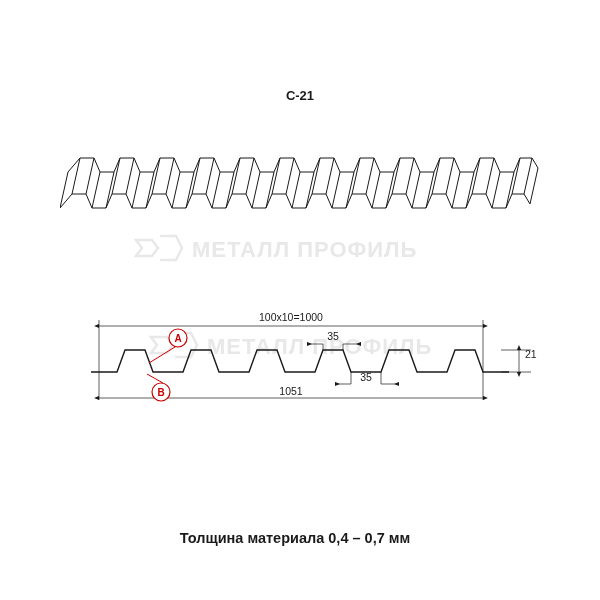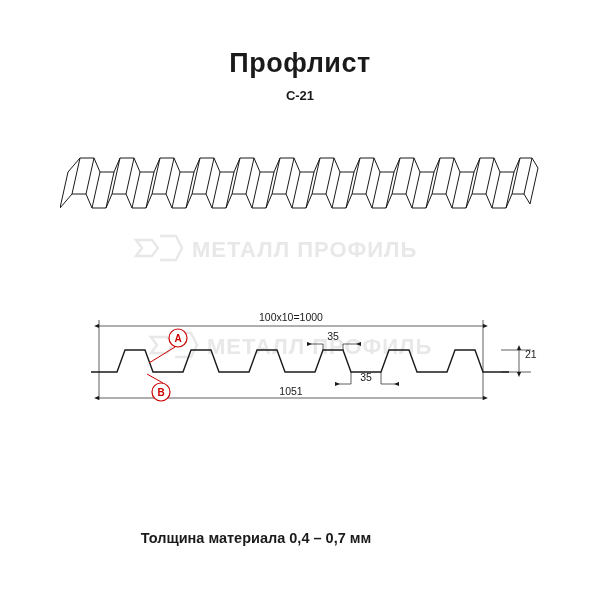--- a/index.html
+++ b/index.html
@@ -43,20 +43,21 @@
   }
   .footer {
     position: absolute;
     top: 530px;
     left: 0;
     width: 512px;
     text-align: center;
     font-size: 14.5px;
     font-weight: bold;
     color: #1a1a1a;
+    padding-left: 39px;
   }
   .iso-wrap {
     position: absolute;
     top: 130px;
     left: 60px;
     width: 480px;
     height: 110px;
   }
   .draw-wrap {
     position: absolute;
@@ -87,21 +88,20 @@
     font-size: 10px;
     font-weight: bold;
     fill: #cc0000;
   }
 </style>
 </head>
 <body>
 
 <div class="page">
 
-  <div class="title">Профлист</div>
   <div class="subtitle">С-21</div>
 
   <div class="iso-wrap">
     <svg width="480" height="110" viewBox="0 0 480 110">
       <g fill="none" stroke="#1a1a1a" stroke-width="1" stroke-linejoin="miter">
 
         <path d="M8,42 L20,28 L34,28 L40,42 L54,42 L60,28 L74,28 L80,42 L94,42 L100,28 L114,28 L120,42
                  L134,42 L140,28 L154,28 L160,42 L174,42 L180,28 L194,28 L200,42 L214,42 L220,28 L234,28
                  L240,42 L254,42 L260,28 L274,28 L280,42 L294,42 L300,28 L314,28 L320,42 L334,42 L340,28
                  L354,28 L360,42 L374,42 L380,28 L394,28 L400,42 L414,42 L420,28 L434,28 L440,42 L454,42

